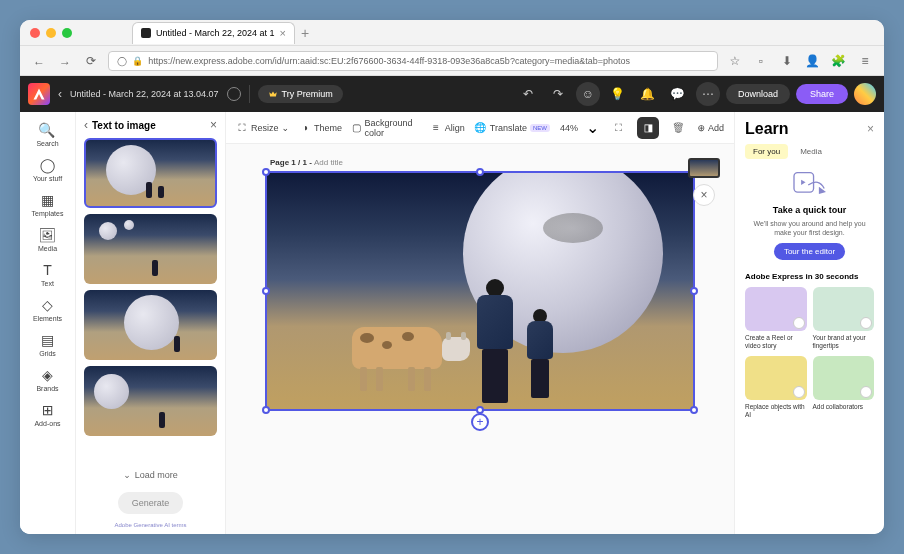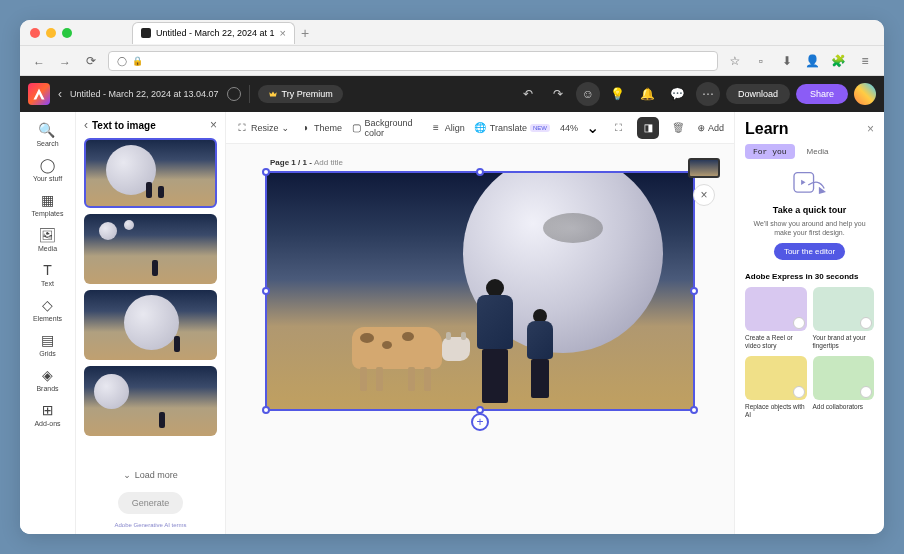--- a/index.html
+++ b/index.html
@@ -84,21 +84,21 @@
 .cow-leg { position: absolute; bottom: 0; width: 7px; height: 24px; background: #b8986a; border-radius: 2px; }
 .page-thumb-ctrl { position: absolute; top: 14px; right: 14px; display: flex; flex-direction: column; gap: 6px; align-items: center; }
 .page-minithumb { width: 32px; height: 20px; border: 2px solid #333; border-radius: 3px; background: linear-gradient(180deg, #2a3a5a, #b09870); }
 .page-close { width: 22px; height: 22px; border-radius: 50%; background: #fff; border: 1px solid #ddd; display: flex; align-items: center; justify-content: center; font-size: 12px; color: #666; }
 .learn-panel { width: 150px; border-left: 1px solid #eee; padding: 8px 10px; display: flex; flex-direction: column; }
 .learn-head { display: flex; align-items: center; justify-content: space-between; margin-bottom: 6px; }
 .learn-title { font-size: 16px; font-weight: 600; }
 .learn-close { font-size: 12px; color: #888; }
 .learn-tabs { display: flex; gap: 4px; margin-bottom: 10px; }
 .learn-tab { font-size: 8px; padding: 3px 8px; border-radius: 4px; color: #666; }
-.learn-tab.active { background: #c4b5fd; color: #222; font-family: Liberation Mono, monospace; }
+.learn-tab.active { background: #fef9c3; color: #222; }
 .quick-tour { display: flex; flex-direction: column; align-items: center; text-align: center; gap: 4px; margin-bottom: 12px; }
 .tour-icon { width: 36px; height: 32px; position: relative; }
 .tour-icon svg { width: 100%; height: 100%; }
 .tour-title { font-size: 9px; font-weight: 600; }
 .tour-desc { font-size: 7px; color: #666; line-height: 1.3; }
 .tour-btn { background: #5258e4; color: #fff; border: none; border-radius: 12px; padding: 4px 10px; font-size: 8px; margin-top: 2px; }
 .learn-sec-title { font-size: 8px; font-weight: 600; margin-bottom: 6px; }
 .learn-grid { display: grid; grid-template-columns: 1fr 1fr; gap: 6px; }
 .learn-card { display: flex; flex-direction: column; gap: 3px; }
 .card-img { width: 100%; height: 44px; border-radius: 6px; position: relative; }
@@ -124,20 +124,21 @@
     <div class="newtab">+</div>
   </div>
 
   <div class="urlbar">
     <div class="nav-btn">←</div>
     <div class="nav-btn">→</div>
     <div class="nav-btn">⟳</div>
     <div class="url-input">
       <span>◯</span>
       <span>🔒</span>
+      <span>https://new.express.adobe.com/id/urn:aaid:sc:EU:2f676600-3634-44ff-9318-093e36a8ca5b?category=media&amp;tab=photos</span>
     </div>
     <div class="nav-btn">☆</div>
     <div class="nav-btn">▫</div>
     <div class="nav-btn">⬇</div>
     <div class="nav-btn">👤</div>
     <div class="nav-btn">🧩</div>
     <div class="nav-btn">≡</div>
   </div>
 
   <div class="app-header">

